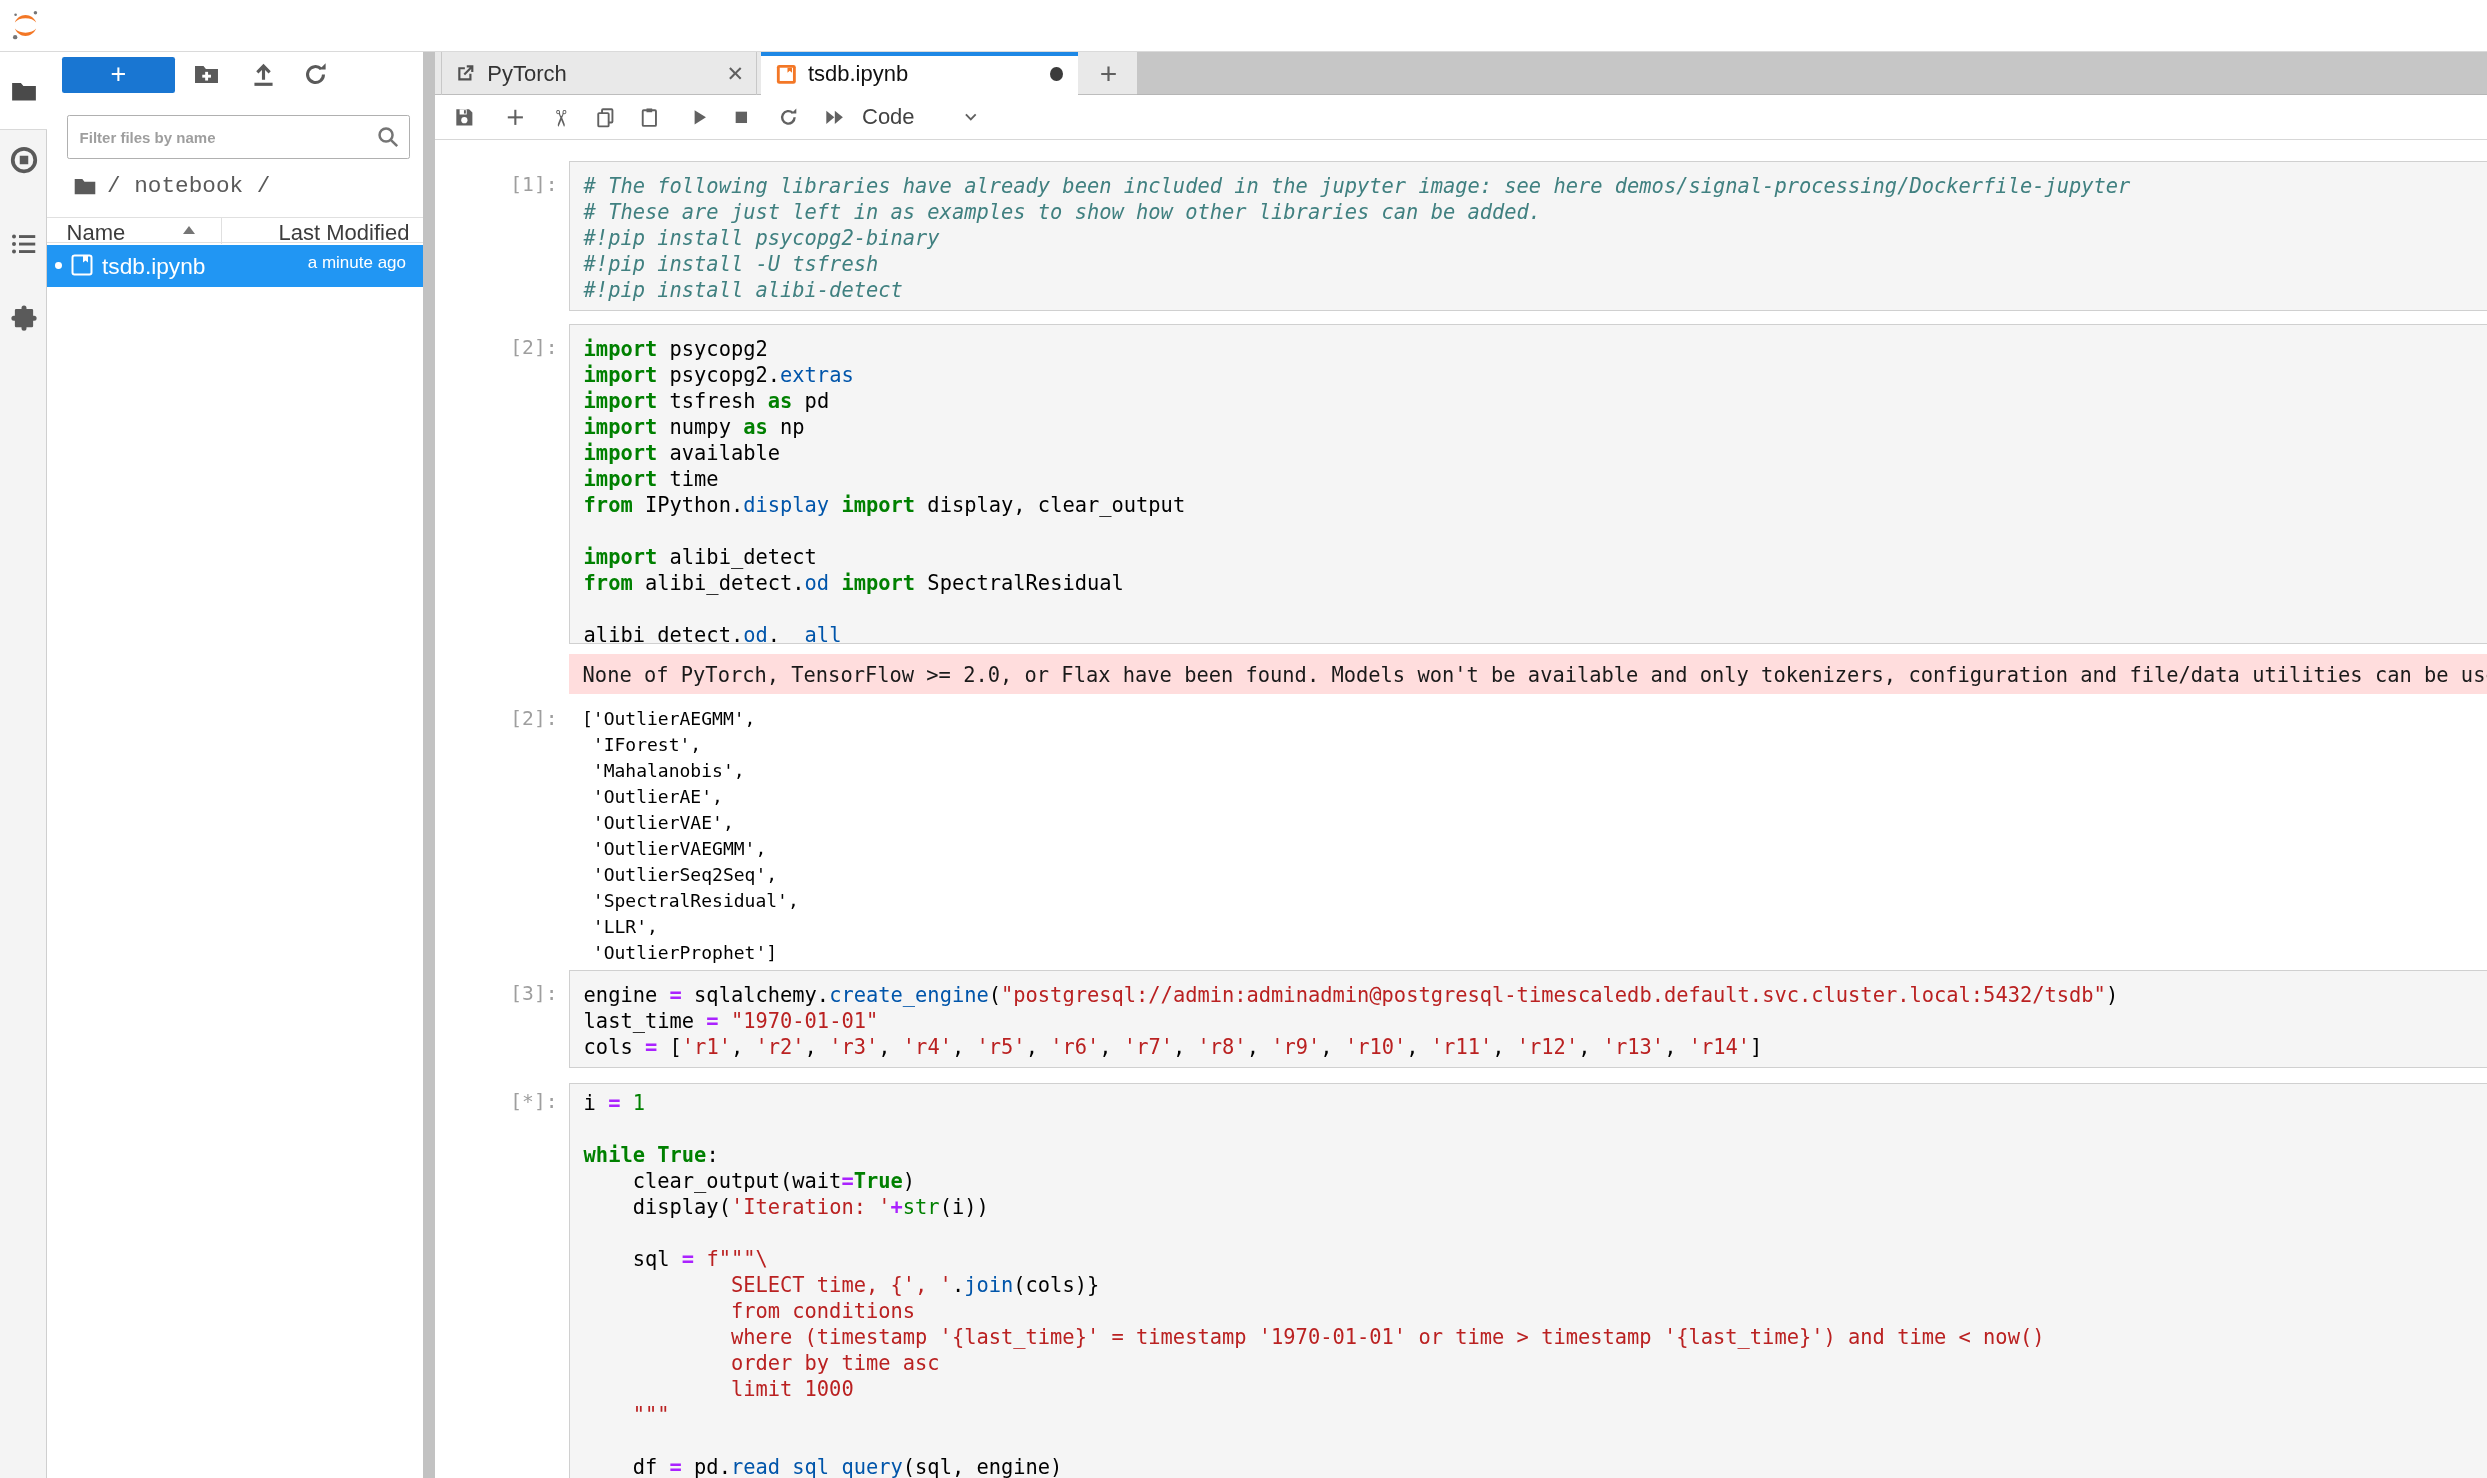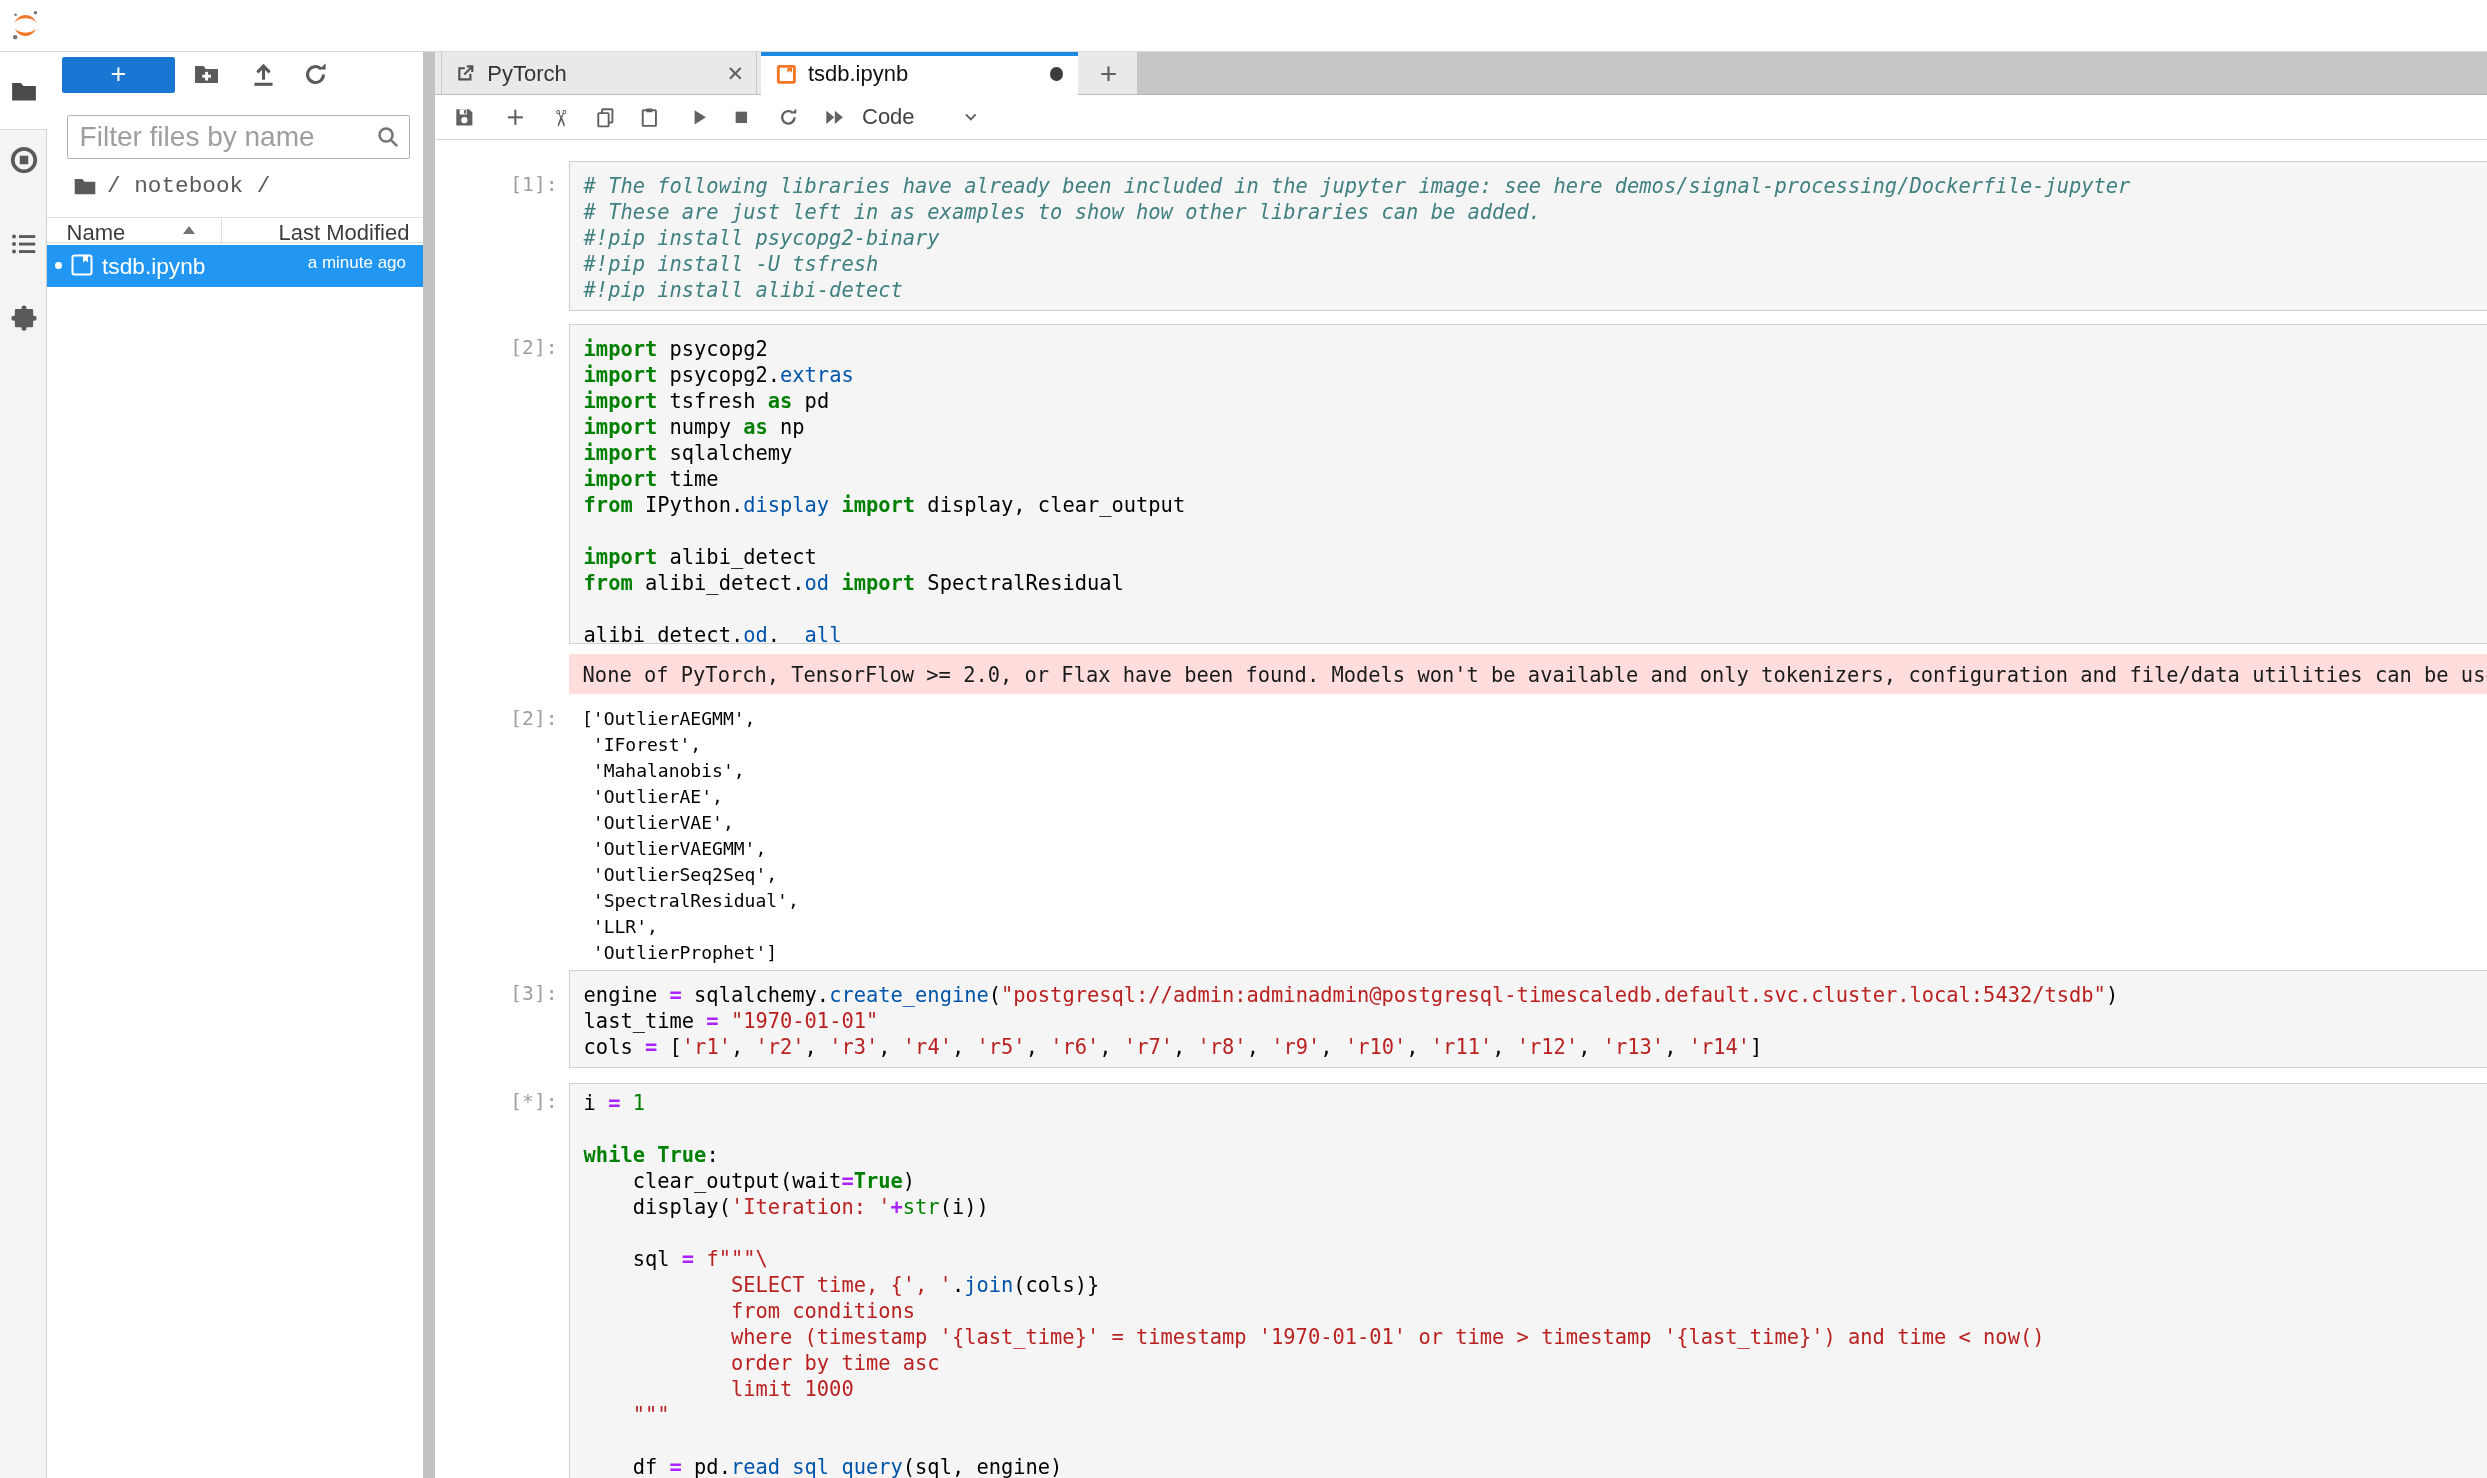--- a/index.html
+++ b/index.html
@@ -20,22 +20,22 @@
   .act-tile { position:absolute; left:0; width:47px; display:flex; justify-content:center; }
   .act-active { top:0; height:78px; background:#fff; width:47px; border-bottom:0.8px solid #d9d9d9; align-items:center; }
   .act-icon { width:30px; height:30px; }
 
   
   #filepanel { position:absolute; left:47px; top:52px; width:376px; height:1426px; background:#fff; }
   #new-launcher { position:absolute; left:15px; top:4.5px; width:113px; height:36px; background:#1976d2;
                   border:none; border-radius:2.3px; color:#fff; font-size:27px; line-height:33px; }
   .fb-toolbtn { position:absolute; top:7.6px; width:29px; height:29px; background:none; border:none; padding:0; }
   #filter-box { position:absolute; left:19.6px; top:63px; width:343px; height:44px; }
-  #filter-box input { width:100%; height:100%; border:1.5px solid #b0b0b0; border-radius:2.3px; font-size:28px;
-                      padding:0 51px 0 12px; color:#333; font-family:"Liberation Sans",sans-serif; }
+  #filter-box input { width:100%; height:100%; border:1.5px solid #b0b0b0; border-radius:2.3px; font-size:15px;
+                      padding:0 51px 0 12px; color:#333; font-family:"Liberation Sans",sans-serif;font-weight:bold; }
   #filter-box input::placeholder { color:#9e9e9e; }
   #filter-box .search { position:absolute; right:9px; top:9px; width:26px; height:26px; }
   #breadcrumb { position:absolute; left:25px; top:119px; height:30px; display:flex; align-items:center;font-family:Liberation Mono, monospace; }
   #breadcrumb .bc-folder { width:26px; height:26px; margin-right:9px; }
   #breadcrumb .bc-text { font-size:22.7px; color:#5a5a5a; }
   #fb-header { position:absolute; left:0; top:165px; width:376px; height:26.4px;
                border-top:0.8px solid #e0e0e0; border-bottom:0.8px solid #e0e0e0; }
   #fb-header .col-name { position:absolute; left:19.6px; top:1.5px; font-size:22px; font-weight:400; color:#3c3c3c; }
   #fb-header .sort-caret { position:absolute; left:136px; top:8.3px; width:0; height:0;
                border-left:6.8px solid transparent; border-right:6.8px solid transparent; border-bottom:8.3px solid #757575; }
@@ -322,21 +322,21 @@
           <div class="cm-line"><span class="tk-com">#!pip install -U tsfresh</span></div>
           <div class="cm-line"><span class="tk-com">#!pip install alibi-detect</span></div>
         </div>
 
       <div class="prompt p2">[2]:</div>
       <div class="editor" id="cell-2">
           <div class="cm-line"><span class="tk-kw">import</span><span class="tk-pl"> psycopg2</span></div>
           <div class="cm-line"><span class="tk-kw">import</span><span class="tk-pl"> psycopg2.</span><span class="tk-prop">extras</span></div>
           <div class="cm-line"><span class="tk-kw">import</span><span class="tk-pl"> tsfresh </span><span class="tk-kw">as</span><span class="tk-pl"> pd</span></div>
           <div class="cm-line"><span class="tk-kw">import</span><span class="tk-pl"> numpy </span><span class="tk-kw">as</span><span class="tk-pl"> np</span></div>
-          <div class="cm-line"><span class="tk-kw">import</span><span class="tk-pl"> sqlalchemy</span></div>
+          <div class="cm-line"><span class="tk-kw">import</span><span class="tk-pl"> available</span></div>
           <div class="cm-line"><span class="tk-kw">import</span><span class="tk-pl"> time</span></div>
           <div class="cm-line"><span class="tk-kw">from</span><span class="tk-pl"> IPython.</span><span class="tk-prop">display</span><span class="tk-pl"> </span><span class="tk-kw">import</span><span class="tk-pl"> display, clear_output</span></div>
           <div class="cm-line">&nbsp;</div>
           <div class="cm-line"><span class="tk-kw">import</span><span class="tk-pl"> alibi_detect</span></div>
           <div class="cm-line"><span class="tk-kw">from</span><span class="tk-pl"> alibi_detect.</span><span class="tk-prop">od</span><span class="tk-pl"> </span><span class="tk-kw">import</span><span class="tk-pl"> SpectralResidual</span></div>
           <div class="cm-line">&nbsp;</div>
           <div class="cm-line"><span class="tk-pl">alibi_detect.</span><span class="tk-prop">od</span><span class="tk-pl">.</span><span class="tk-prop">__all__</span></div>
         </div>
 
       <div id="warning">None of PyTorch, TensorFlow &gt;= 2.0, or Flax have been found. Models won't be available and only tokenizers, configuration and file/data utilities can be used.</div>

